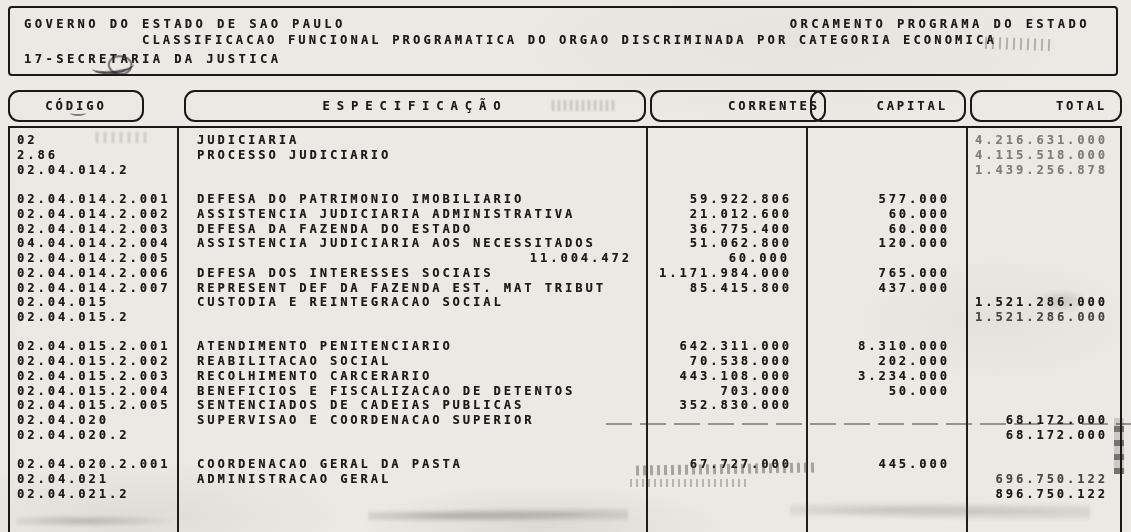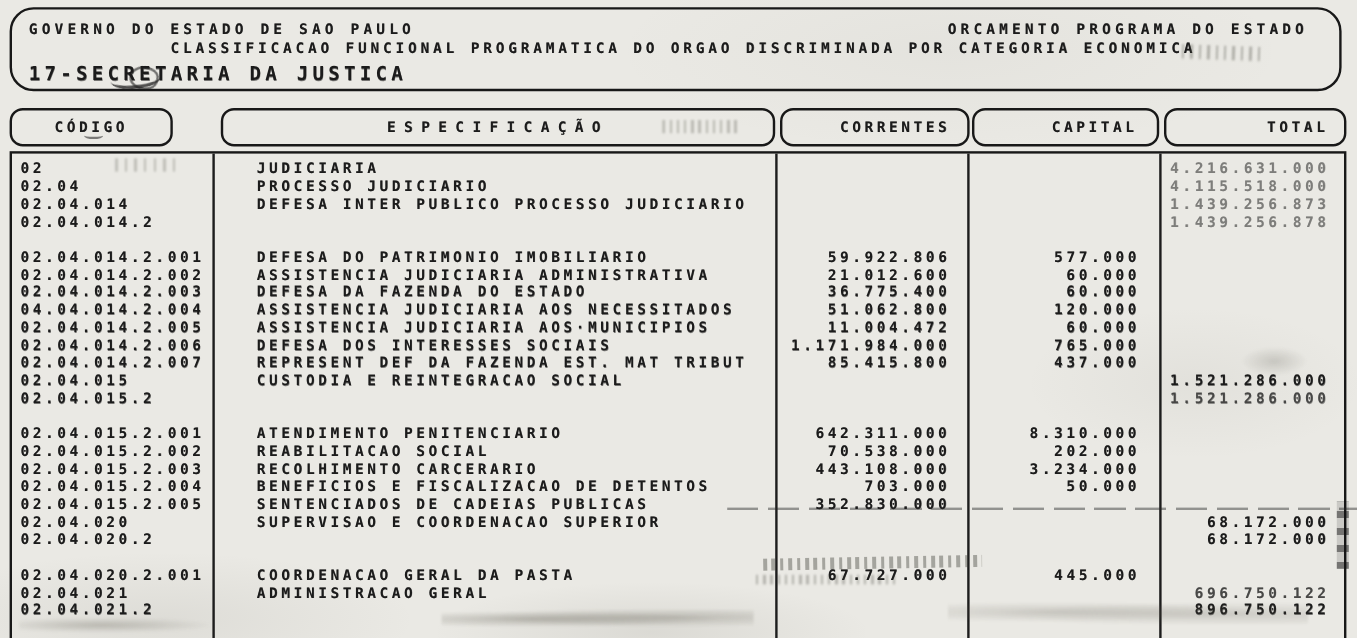--- a/index.html
+++ b/index.html
@@ -15,48 +15,48 @@
       #eae9e4;
     font-family:"DejaVu Sans Mono","Liberation Mono",monospace;
     font-weight:700;
     color:#1b1b1b;
   }
   .t{ text-shadow:0.25px 0.25px 0 rgba(0,0,0,.5); }
 
   
   .hdr-box{
     position:absolute;left:8px;top:6px;width:1110px;height:70px;
-    border:2.5px solid #181818;border-radius:20px;
+    border:2.5px solid #181818;border-radius:4px;
     box-sizing:border-box;
   }
   .hdr-line1{
     position:absolute;left:14px;right:26px;top:9px;
     display:flex;justify-content:space-between;
     font-size:12px;letter-spacing:3.5px;white-space:nowrap;
   }
   .hdr-line2{
     position:absolute;left:132px;top:25px;
     font-size:12px;letter-spacing:3.2px;white-space:nowrap;
   }
   .hdr-line3{
     position:absolute;left:14px;top:44px;
-    font-size:16px;letter-spacing:3.5px;white-space:nowrap;
+    font-size:12px;letter-spacing:3.5px;white-space:nowrap;
   }
 
   
   .col-hdr{
     position:absolute;top:90px;height:32px;
     border:2.5px solid #181818;border-radius:11px;
     box-sizing:border-box;
     display:flex;align-items:center;
     font-size:12px;white-space:nowrap;
   }
   .ch-codigo   {left:8px;  width:136px; justify-content:center; letter-spacing:3px;}
   .ch-espec    {left:184px;width:462px; justify-content:center; letter-spacing:7px;}
-  .ch-corrente {left:650px;width:158px; justify-content:flex-end; padding-right:14px; letter-spacing:3px;}
+  .ch-corrente {left:650px;width:176px; justify-content:flex-end; padding-right:4px; letter-spacing:3px;}
   .ch-capital  {left:810px;width:156px; justify-content:flex-end; padding-right:16px; letter-spacing:3px;}
   .ch-total    {left:970px;width:152px; justify-content:flex-end; padding-right:13px; letter-spacing:3px;}
 
   
   .tbl-body{
     position:absolute;left:8px;top:126px;width:1114px;height:420px;
     border:2.5px solid #181818;box-sizing:border-box;
   }
   .vline{position:absolute;top:0;bottom:0;width:2px;background:#1d1d1d;}
   .vl-1{left:167px;} .vl-2{left:636px;} .vl-3{left:796px;} .vl-4{left:956px;}
@@ -64,21 +64,21 @@
   .rows{position:absolute;left:0;top:5px;right:0;}
   .row{
     display:grid;
     grid-template-columns:167px 469px 160px 160px 1fr;
     height:14.72px;
     align-items:center;
     font-size:12px;letter-spacing:3px;white-space:nowrap;
   }
   .cell{overflow:visible;}
   .code{padding-left:7px;}
-  .spec{padding-left:37px;}
+  .spec{padding-left:20px;}
   .num{text-align:right;}
   .correntes{padding-right:14px;}
   .capital{padding-right:16px;}
   .total{padding-right:12px;}
   .fade-strong{opacity:.52;filter:blur(.35px);}
   .fade-light{opacity:.78;filter:blur(.2px);}
 
   
   .smudge{position:absolute;pointer-events:none;}
   .sm-scribble{
@@ -156,32 +156,25 @@
     <div class="vline vl-4"></div>
     <div class="rows">
         <div class="row">
       <div class="cell code t">02</div>
       <div class="cell spec t">JUDICIARIA</div>
       <div class="cell num correntes t"></div>
       <div class="cell num capital t"></div>
       <div class="cell num total t fade-strong">4.216.631.000</div>
     </div>
         <div class="row">
-      <div class="cell code t">02.04</div>
+      <div class="cell code t">2.86</div>
       <div class="cell spec t">PROCESSO JUDICIARIO</div>
       <div class="cell num correntes t"></div>
       <div class="cell num capital t"></div>
       <div class="cell num total t fade-strong">4.115.518.000</div>
-    </div>
-        <div class="row">
-      <div class="cell code t">02.04.014</div>
-      <div class="cell spec t">DEFESA INTER PUBLICO PROCESSO JUDICIARIO</div>
-      <div class="cell num correntes t"></div>
-      <div class="cell num capital t"></div>
-      <div class="cell num total t fade-strong">1.439.256.873</div>
     </div>
         <div class="row">
       <div class="cell code t">02.04.014.2</div>
       <div class="cell spec t"></div>
       <div class="cell num correntes t"></div>
       <div class="cell num capital t"></div>
       <div class="cell num total t fade-strong">1.439.256.878</div>
     </div>
         <div class="row">
       <div class="cell code t"></div>
@@ -213,21 +206,20 @@
     </div>
         <div class="row">
       <div class="cell code t">04.04.014.2.004</div>
       <div class="cell spec t">ASSISTENCIA JUDICIARIA AOS NECESSITADOS</div>
       <div class="cell num correntes t">51.062.800</div>
       <div class="cell num capital t">120.000</div>
       <div class="cell num total t"></div>
     </div>
         <div class="row">
       <div class="cell code t">02.04.014.2.005</div>
-      <div class="cell spec t">ASSISTENCIA JUDICIARIA AOS·MUNICIPIOS</div>
       <div class="cell num correntes t">11.004.472</div>
       <div class="cell num capital t">60.000</div>
       <div class="cell num total t"></div>
     </div>
         <div class="row">
       <div class="cell code t">02.04.014.2.006</div>
       <div class="cell spec t">DEFESA DOS INTERESSES SOCIAIS</div>
       <div class="cell num correntes t">1.171.984.000</div>
       <div class="cell num capital t">765.000</div>
       <div class="cell num total t"></div>

